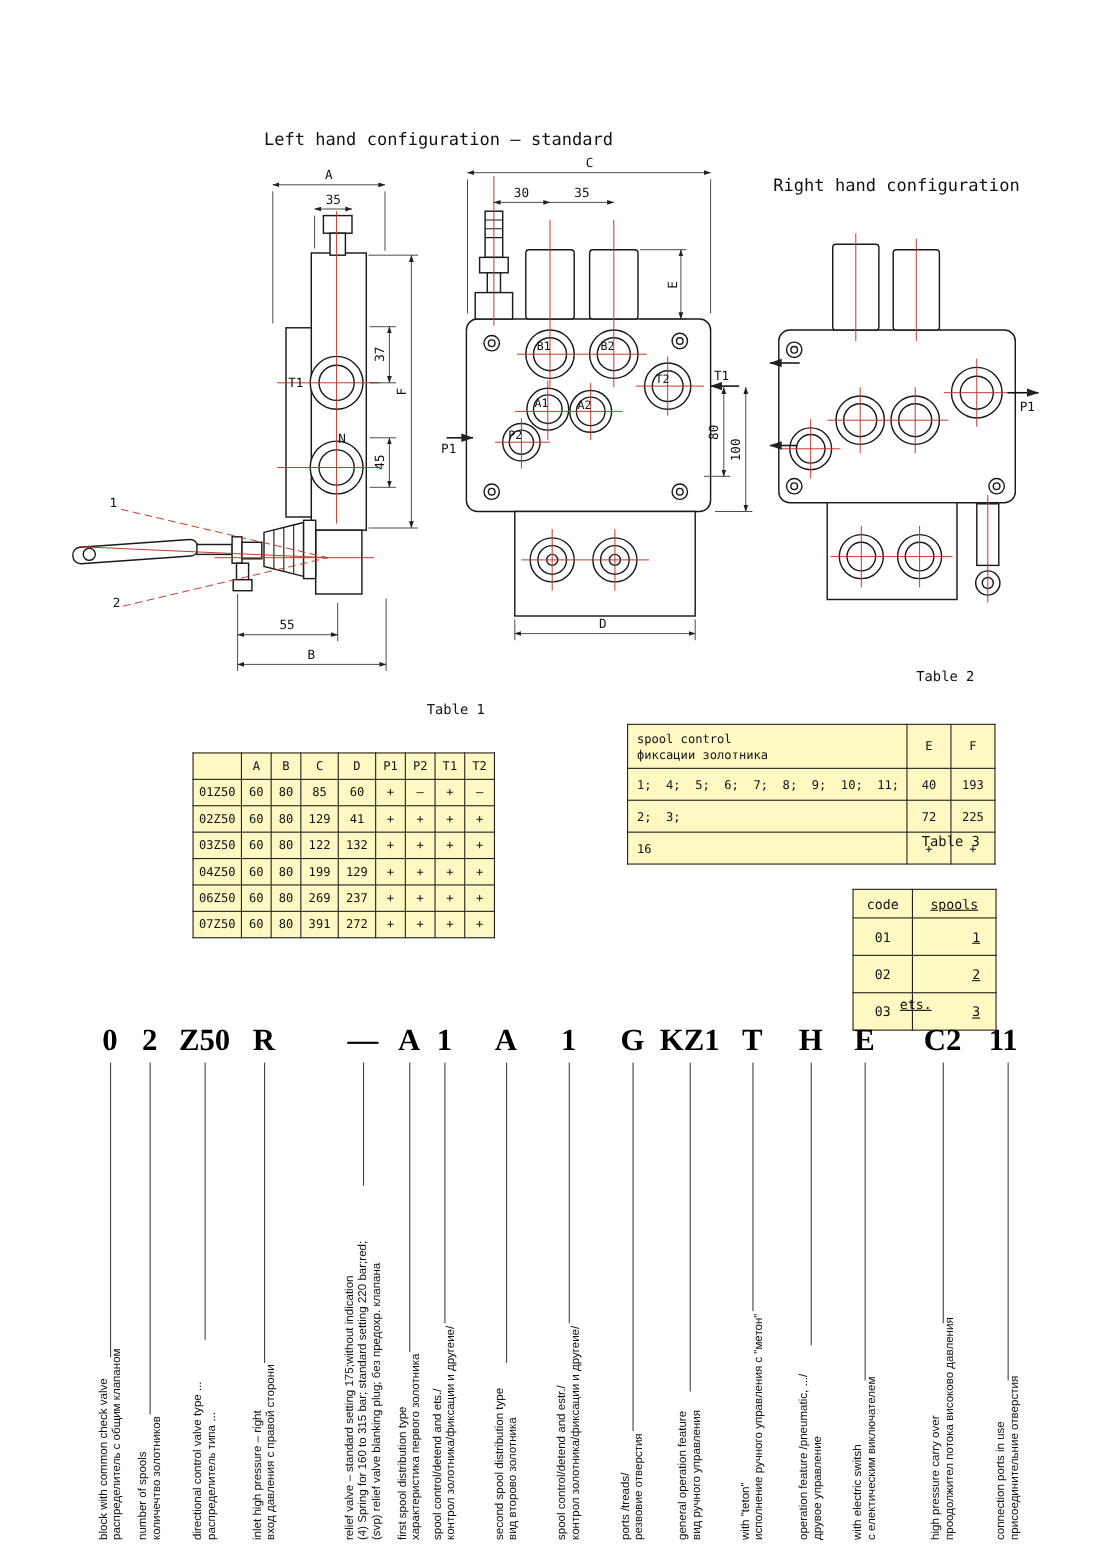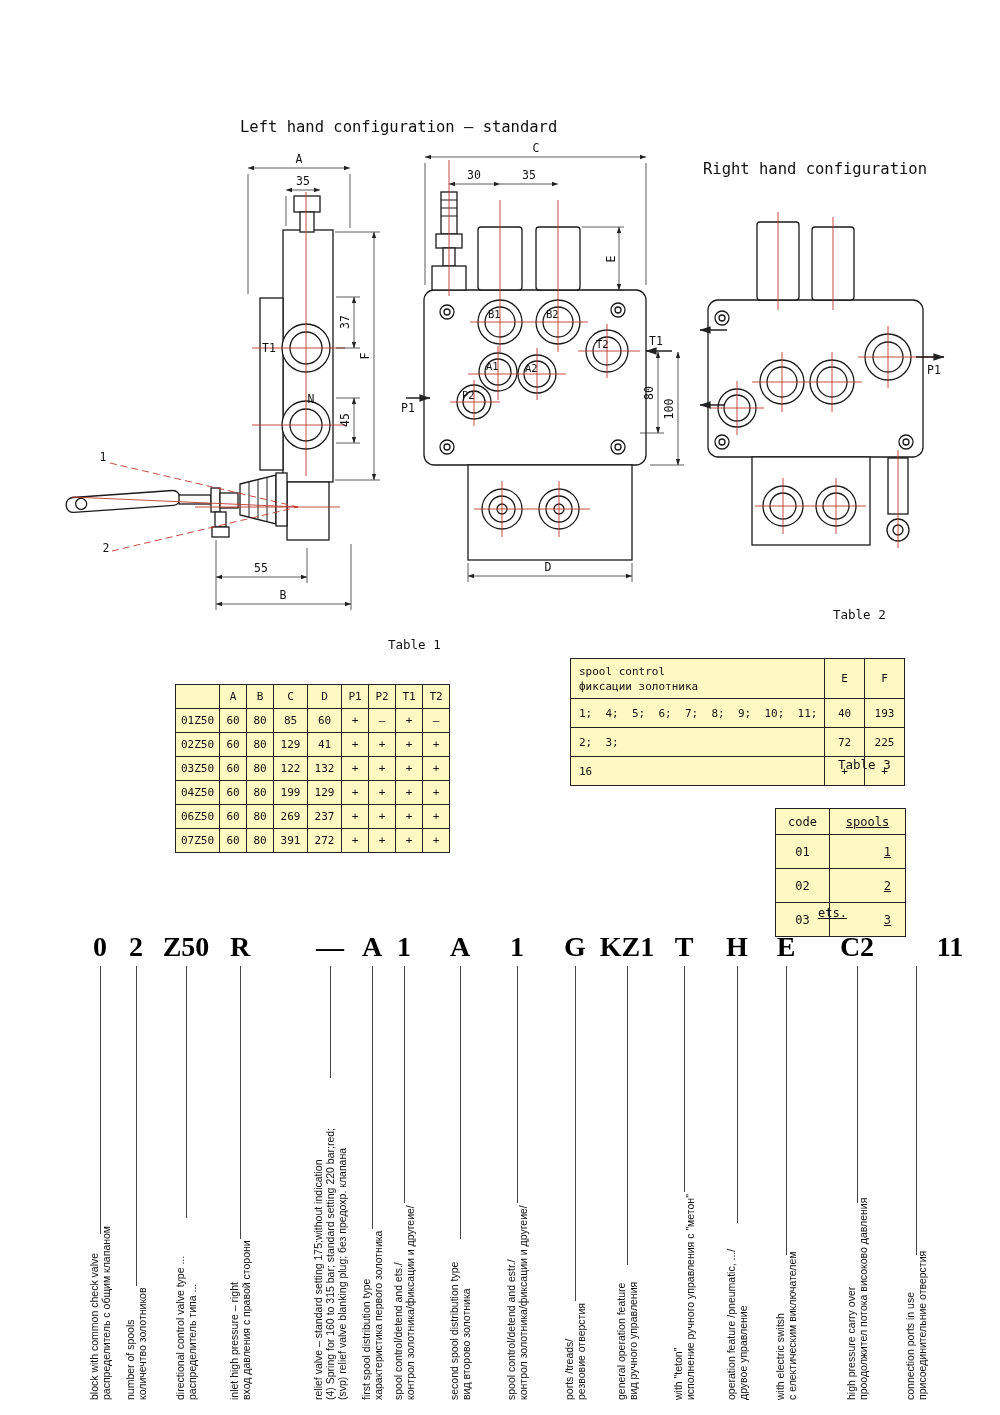--- a/index.html
+++ b/index.html
@@ -411,21 +411,21 @@
   <div class="code-char" style="left:372px">A</div>
   <div class="code-char" style="left:404px">1</div>
   <div class="code-char" style="left:460px">A</div>
   <div class="code-char" style="left:517px">1</div>
   <div class="code-char" style="left:575px">G</div>
   <div class="code-char" style="left:627px">KZ1</div>
   <div class="code-char" style="left:684px">T</div>
   <div class="code-char" style="left:737px">H</div>
   <div class="code-char" style="left:786px">E</div>
   <div class="code-char" style="left:857px">C2</div>
-  <div class="code-char" style="left:950px">11</div>
+  <div class="code-char" style="left:912px">11</div>
 
   <div class="vline" style="left:100px;top:966px;height:268px"></div>
   <div class="vline" style="left:136px;top:966px;height:320px"></div>
   <div class="vline" style="left:186px;top:966px;height:252px"></div>
   <div class="vline" style="left:240px;top:966px;height:273px"></div>
   <div class="vline" style="left:330px;top:966px;height:112px"></div>
   <div class="vline" style="left:372px;top:966px;height:263px"></div>
   <div class="vline" style="left:404px;top:966px;height:237px"></div>
   <div class="vline" style="left:460px;top:966px;height:273px"></div>
   <div class="vline" style="left:517px;top:966px;height:237px"></div>

